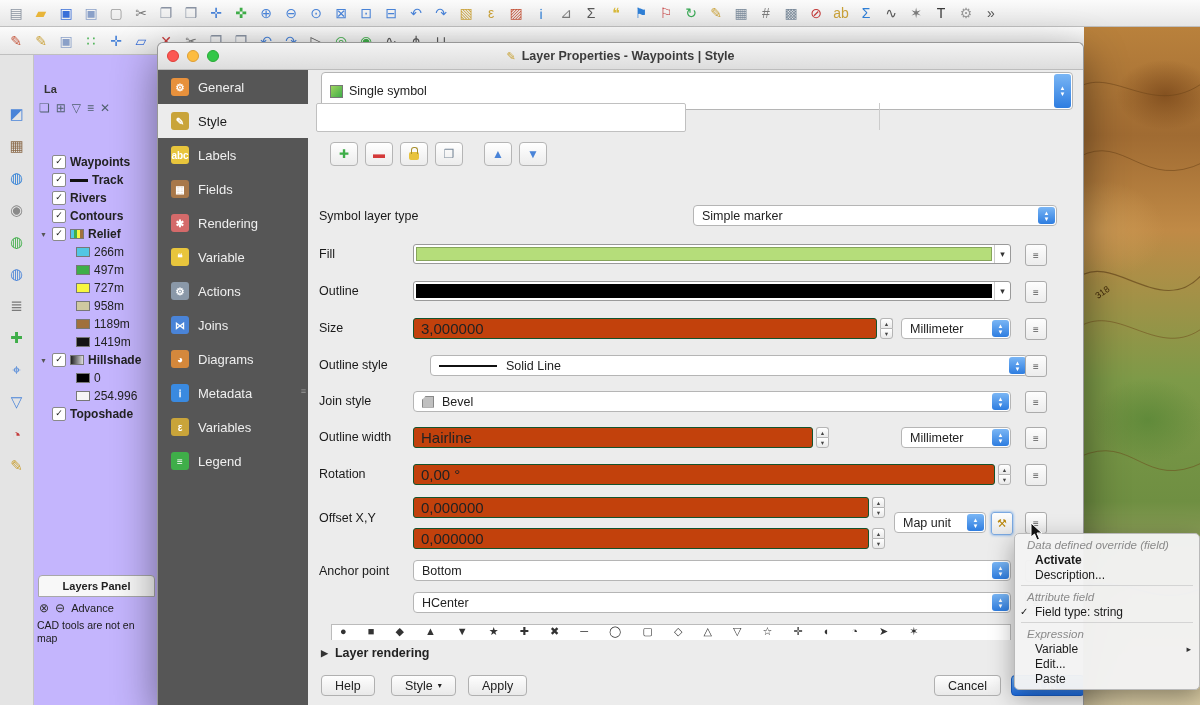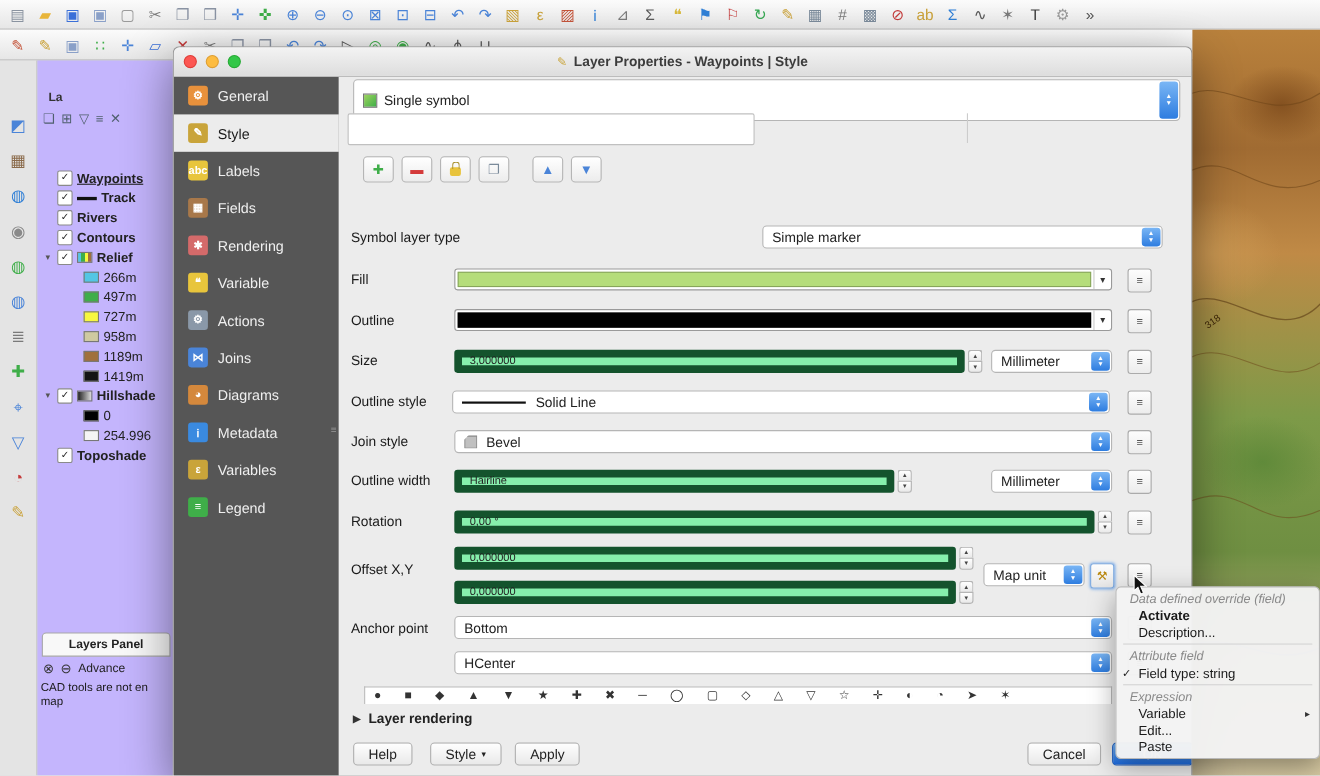--- a/index.html
+++ b/index.html
@@ -27,21 +27,21 @@
   .lp-head{position:absolute;top:28px;left:10px;font-size:11px;font-weight:bold;color:#333}
   .lp-tools{position:absolute;top:46px;left:5px;display:flex;gap:6px}
   .lp-tools .mt{font-size:12px;color:#50606e;font-style:normal}
   .tree{position:absolute;top:98px;left:2px;right:0}
   .tree-row{display:flex;align-items:center;height:18px;gap:4px;padding-left:4px;white-space:nowrap;overflow:hidden}
   .tw{width:8px;flex:0 0 auto}
   .exp{width:8px;font-size:7px;color:#555;flex:0 0 auto}
   .cb{width:12px;height:12px;background:#fff;border:1px solid #8a8a8a;border-radius:2px;
       font-size:9px;line-height:11px;text-align:center;color:#222;flex:0 0 auto}
   .tl{font-weight:bold;font-size:12px}
-  .tl.sel{text-decoration:underline}
+  .tl.sel{}
   .sw-row{padding-left:40px}
   .sw-row .tl{font-weight:normal}
   .swatch{width:14px;height:10px;border:1px solid #777;flex:0 0 auto;box-sizing:border-box}
   .line-sw{width:18px;height:3px;background:#111;flex:0 0 auto}
   .grid-sw{width:14px;height:10px;flex:0 0 auto;border:1px solid #777;box-sizing:border-box;
            background:linear-gradient(90deg,#52c6e4 25%,#3fae49 25% 50%,#f7f73f 50% 75%,#a0703c 75%)}
   .hill-sw{width:14px;height:10px;flex:0 0 auto;border:1px solid #777;box-sizing:border-box;
            background:linear-gradient(90deg,#222,#ddd)}
   .lp-tab{position:absolute;top:520px;left:4px;right:2px;height:20px;background:#f8f8f8;
           border:1px solid #a8a8a8;border-radius:4px 4px 0 0;display:flex;align-items:center;
@@ -79,22 +79,22 @@
   .content{flex:1;position:relative;background:#ececec;font-size:12.5px}
   
   .dd{position:absolute;background:#fff;border:1px solid #b5b5b5;border-radius:4px;height:38px;
       display:flex;align-items:center;padding:0 24px 0 8px;box-sizing:border-box;font-size:12.5px}
   .st{position:absolute;right:1px;top:1px;bottom:1px;width:17px;border-radius:3px;
       background:linear-gradient(#7ab6f5,#2e7de0);color:#fff;display:flex;flex-direction:column;
       align-items:center;justify-content:center}
   .st::before{content:"▲";font-size:6px;line-height:6px}
   .st::after{content:"▼";font-size:6px;line-height:6px}
   .spinrow{position:absolute;display:flex;align-items:stretch;height:21px}
-  .inp{background:#86efac;border:7px solid #14532d;border-radius:3px;display:flex;align-items:center;
-       padding:0 7px;box-sizing:border-box;flex:1;font-size:10px}
+  .inp{background:#c2410c;border:1px solid #14532d;border-radius:3px;display:flex;align-items:center;
+       padding:0 7px;box-sizing:border-box;flex:1;font-size:15px}
   .spin{width:13px;margin-left:3px;display:flex;flex-direction:column;flex:0 0 auto}
   .spin b{flex:1;border:1px solid #b5b5b5;background:linear-gradient(#fff,#e9e9e9);
           text-align:center;color:#444;font-weight:normal;display:flex;align-items:center;justify-content:center}
   .spin b.up{border-radius:3px 3px 0 0;border-bottom:none}
   .spin b.dn{border-radius:0 0 3px 3px}
   .spin b.up::after{content:"▲";font-size:5.5px}
   .spin b.dn::after{content:"▼";font-size:5.5px}
   .colorbtn{position:absolute;height:20px;border:1px solid #9a9a9a;border-radius:3px;display:flex;
             overflow:hidden;background:#fff;box-sizing:border-box}
   .ca{flex:1;margin:2px;border:1px solid rgba(0,0,0,.25)}
@@ -594,21 +594,21 @@
             <b class="dn"></b>
           </span>
       </div>
       <div class="dd" style="left:593px;top:248px;width:110px;height:21px">
         <span>Millimeter</span>
         <span class="st"></span>
       </div>
       <span class="ov" style="top:248px">≡</span>
 
       <span class="flabel" style="left:11px;top:288px">Outline style</span>
-      <div class="dd" style="left:103px;top:285px;width:598px;height:21px">
+      <div class="dd" style="left:122px;top:285px;width:598px;height:21px">
         <span class="line-prev"></span>
         <span>Solid Line</span>
         <span class="st"></span>
       </div>
       <span class="ov" style="top:285px">≡</span>
 
       <span class="flabel" style="left:11px;top:324px">Join style</span>
       <div class="dd" style="left:105px;top:321px;width:598px;height:21px">
         <span class="bevel-ico"></span>
         <span>Bevel</span>

